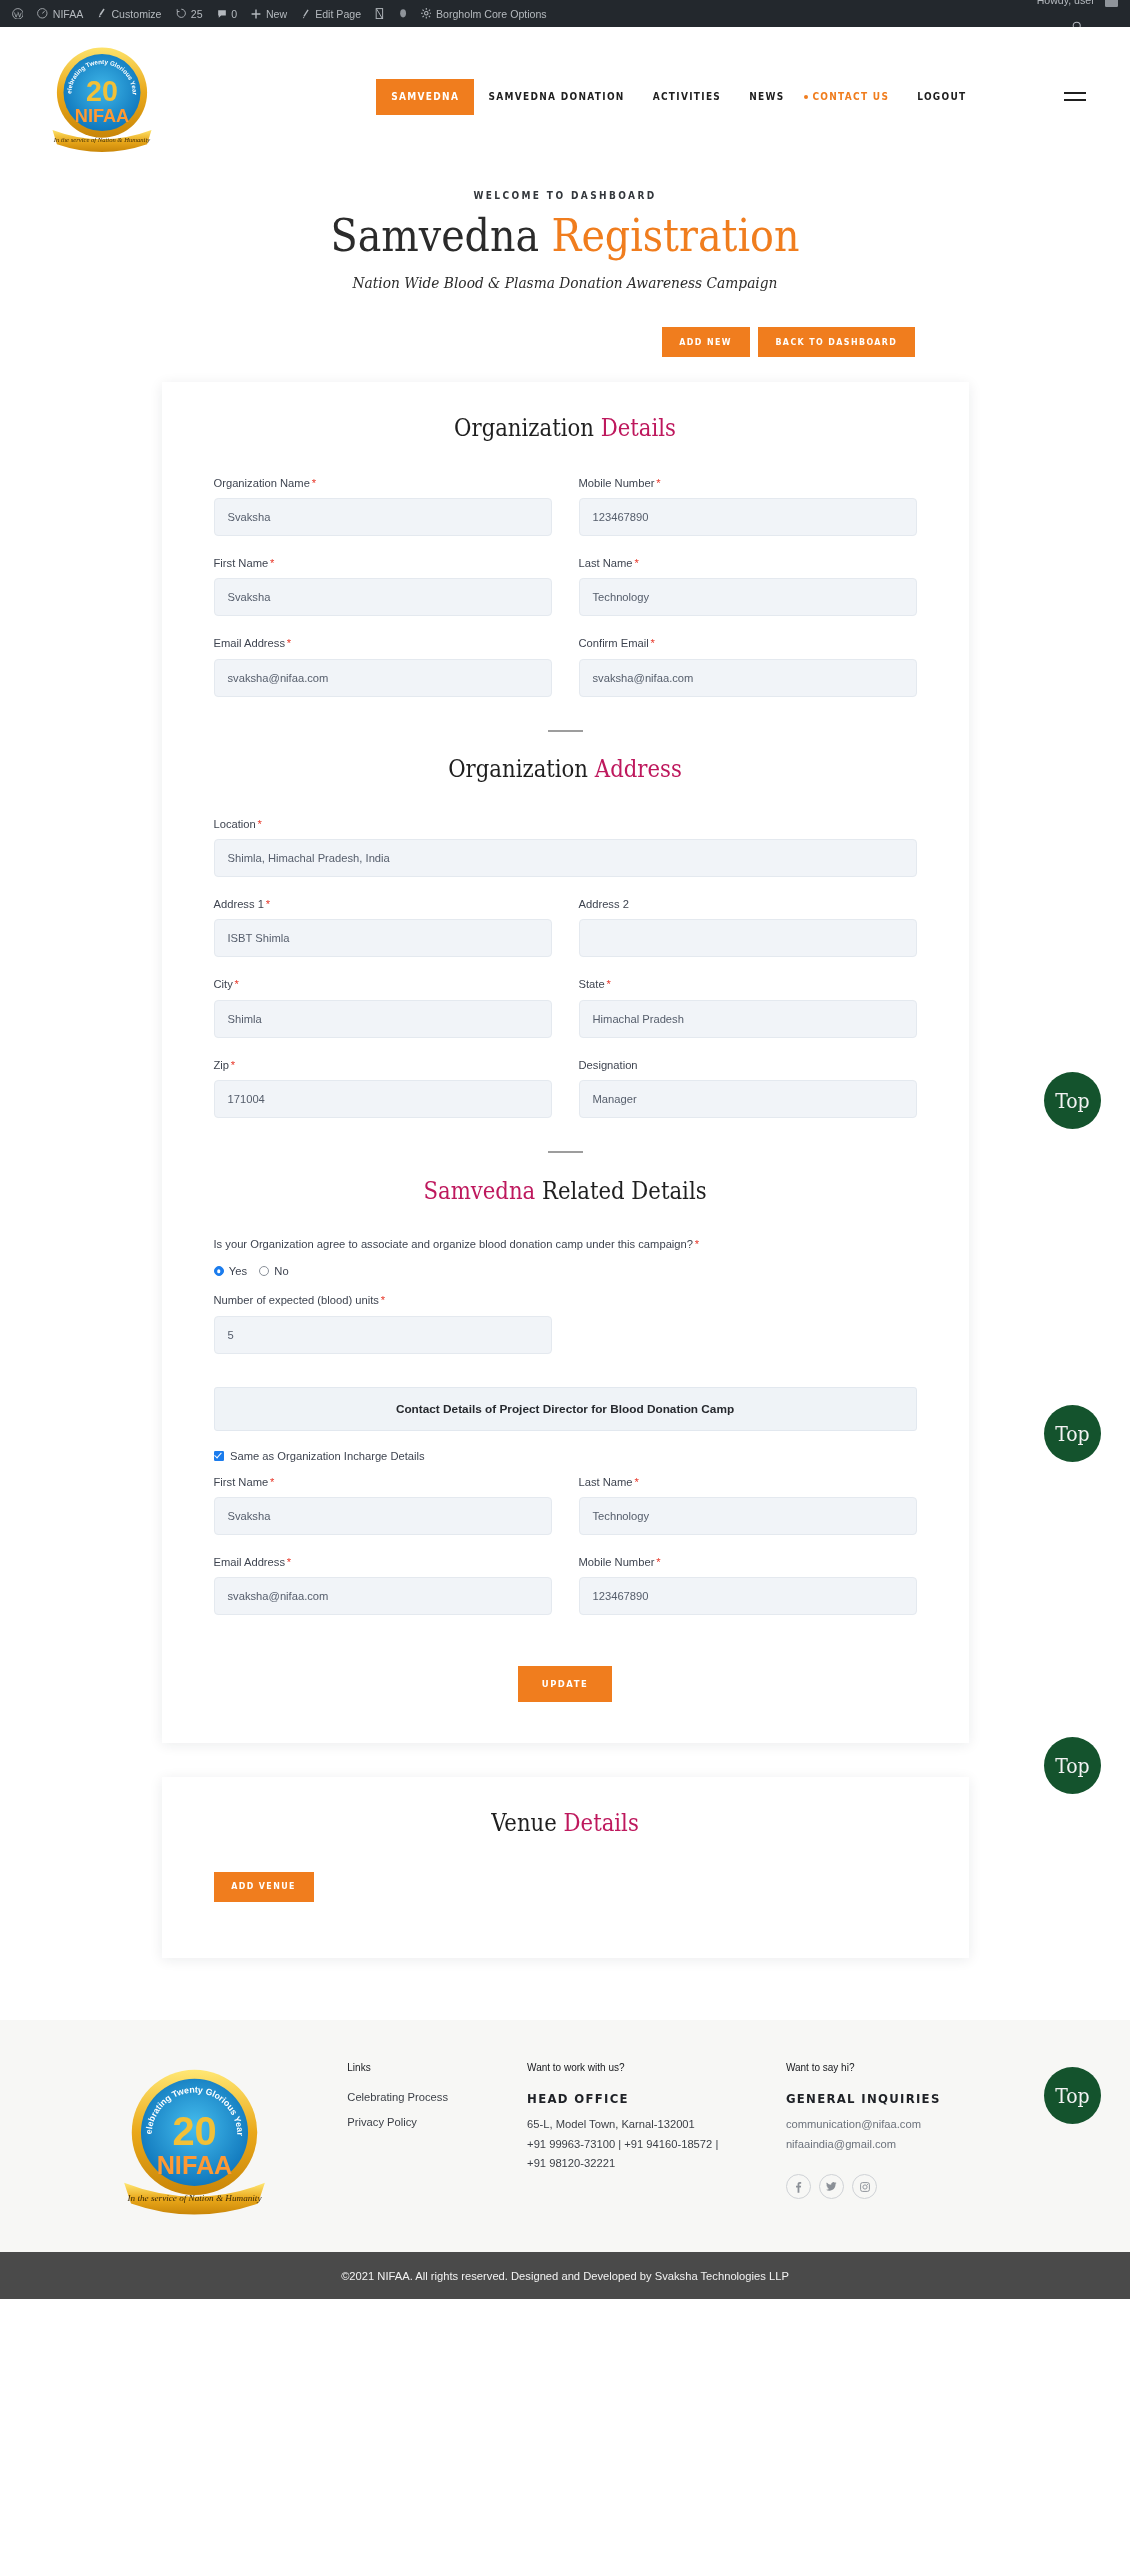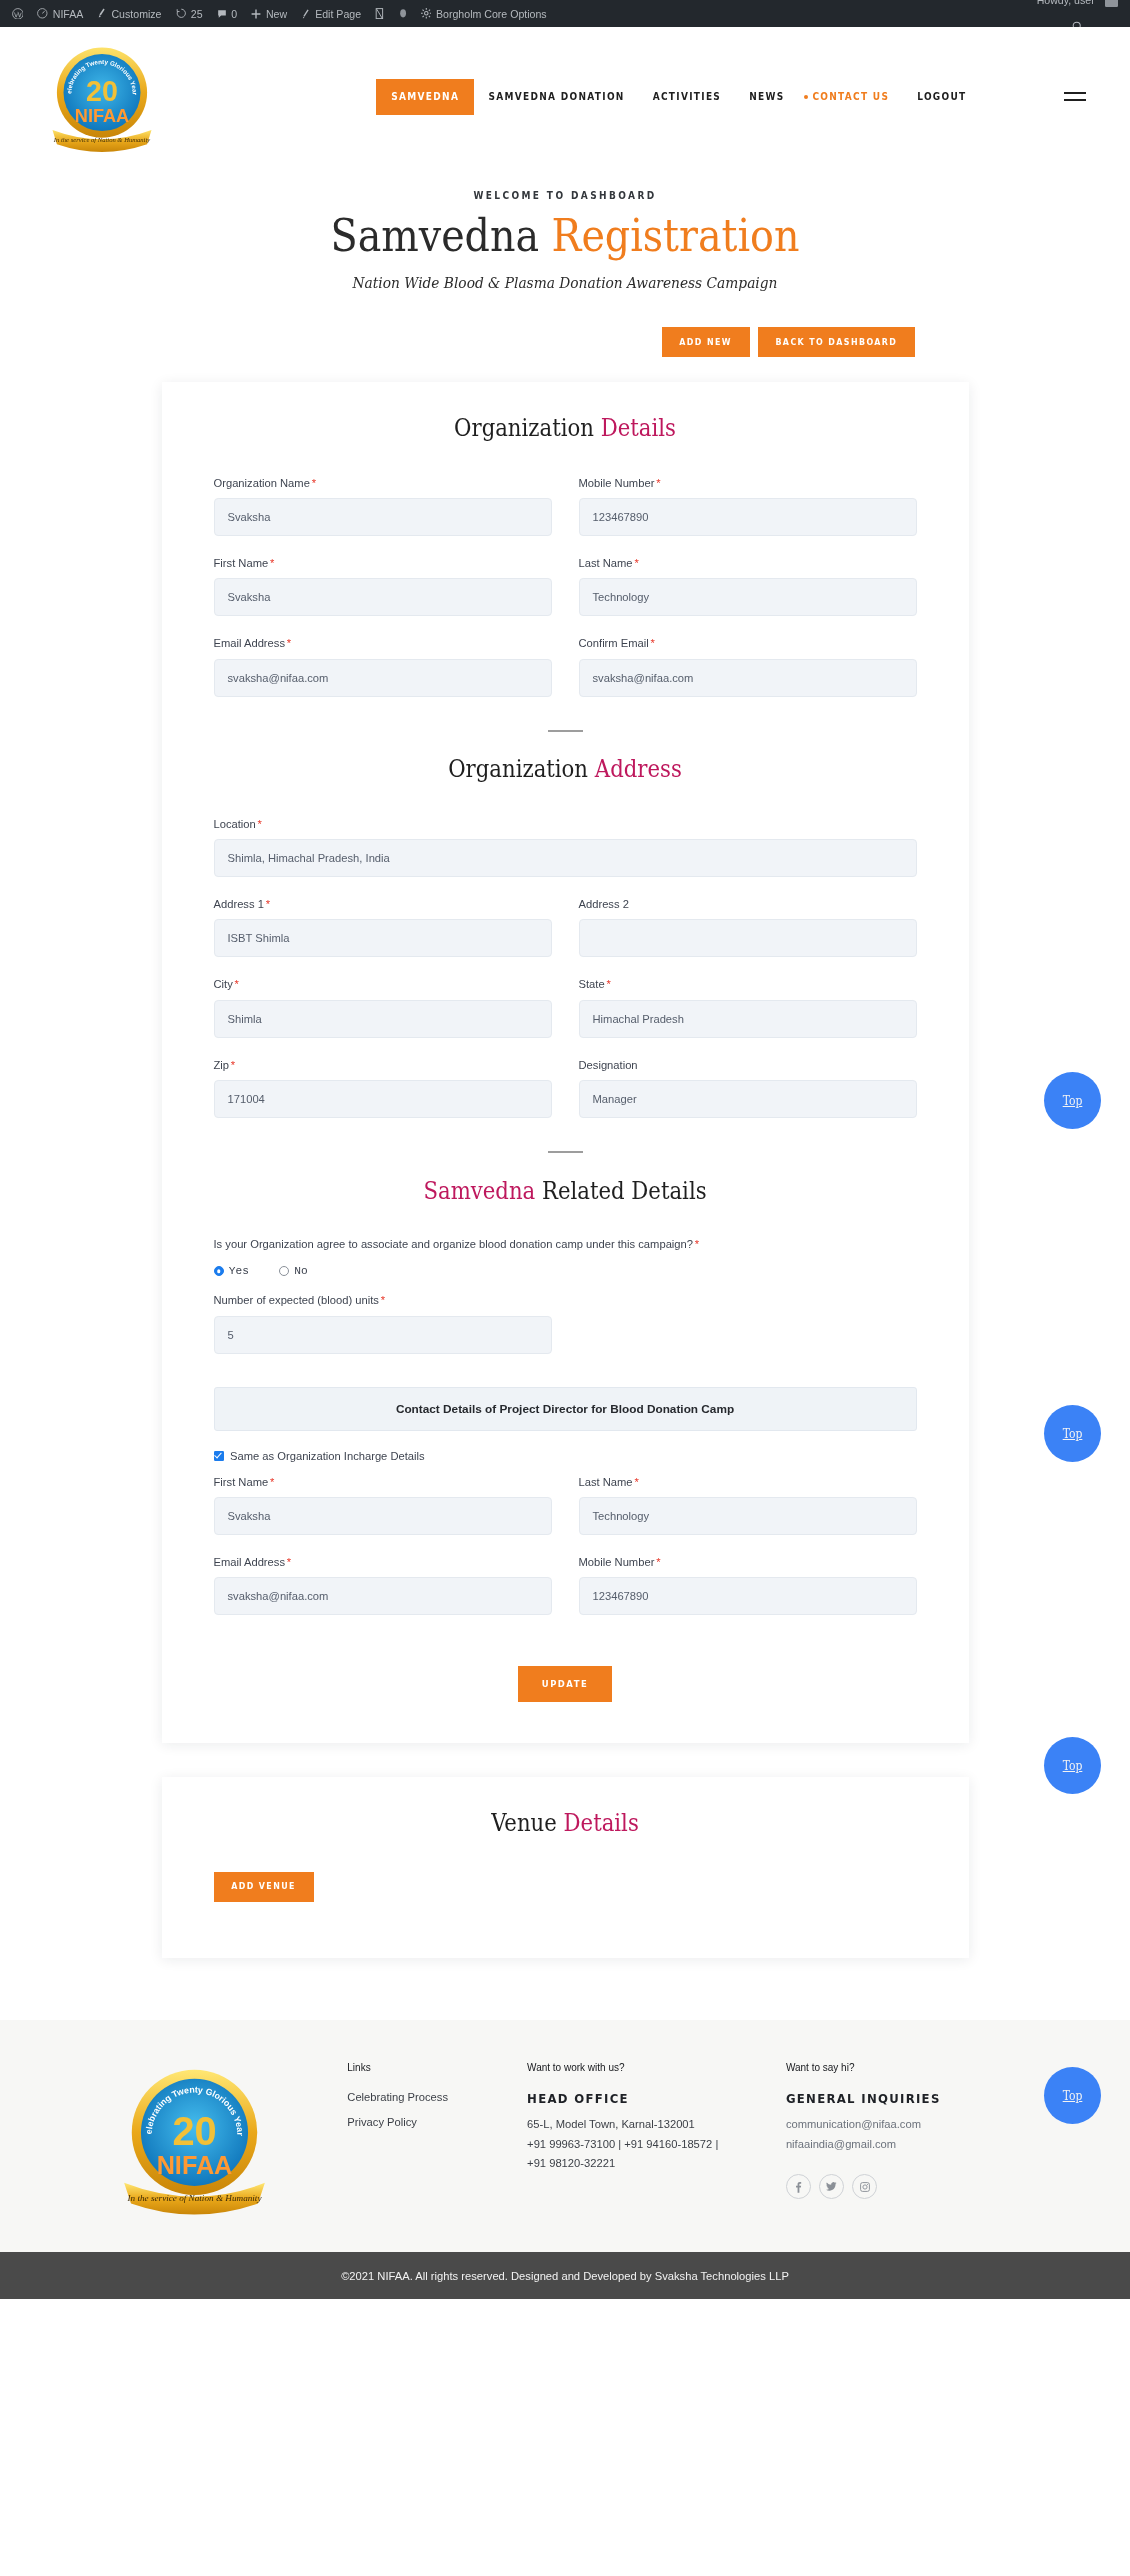--- a/index.html
+++ b/index.html
@@ -195,21 +195,21 @@
     display: flex;
     align-items: center;
   }
 
   
   .question {
     font-size: 11.2px;
     color: #3e4450;
     margin-top: 2.4px;
   }
-  .radio-row { display: flex; align-items: flex-end; gap: 30px; margin-top: 15.3px; font-family: Liberation Mono, monospace; }
+  .radio-row { display: flex; align-items: flex-end; gap: 12px; margin-top: 15.3px; }
   .radio-opt { display: flex; align-items: center; gap: 5.3px; font-size: 11.2px; color: #3e4450; }
   .radio-dot {
     width: 10px; height: 10px; border-radius: 50%;
     border: 0.6px solid #8a9099; background: #fff; position: relative;
   }
   .radio-dot.checked { border-color: #1b7ced; background: #1b7ced; }
   .radio-dot.checked::after {
     content: ""; position: absolute; left: 50%; top: 50%;
     width: 3.5px; height: 3.5px; background: #fff; border-radius: 50%;
     transform: translate(-50%, -50%);
@@ -253,27 +253,26 @@
 
   .venue-card { padding: 32px 52px 56px; }
   .venue-actions { margin-top: 35px; }
 
   
   .top-btn {
     position: absolute;
     right: 29px;
     width: 57px; height: 57px;
     border-radius: 50%;
-    background: #3b82f6;
+    background: #14532d;
     color: #f3f3f3;
     display: flex; align-items: center; justify-content: center;
     font-family: "DejaVu Serif Condensed", "Liberation Serif", serif;
-    font-size: 12px;
+    font-size: 21px;
     cursor: pointer;
-    text-decoration: underline;
   }
 
   
   .site-footer {
     background: #f7f7f5;
     margin-top: 62px;
     padding: 42px 0 35px;
   }
   .footer-inner {
     width: 919px; margin: 0 auto;

